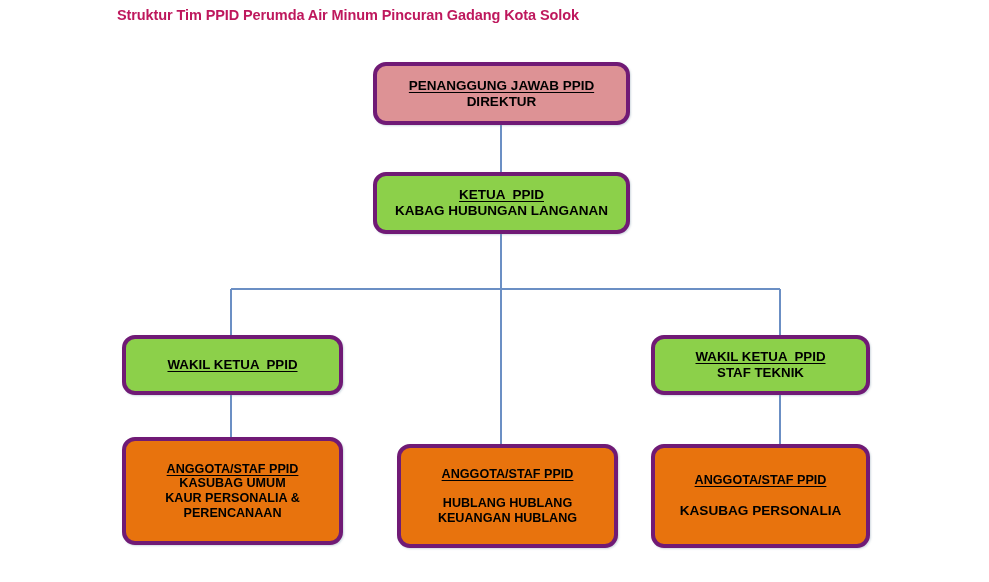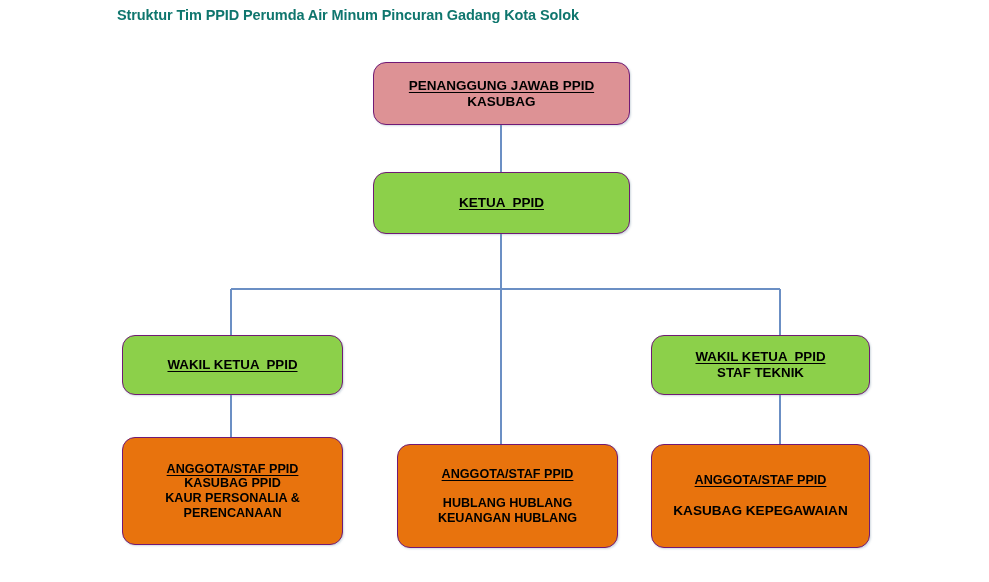--- a/index.html
+++ b/index.html
@@ -25,38 +25,38 @@
 
   
   .chart-title {
     position: absolute;
     left: 117px;
     top: 7px;
     font-size: 14.5px;
     font-weight: bold;
     letter-spacing: -0.1px;
     white-space: nowrap;
-    color: #0f766e;
+    color: #be185d;
   }
 
   
   #connectors {
     position: absolute;
     left: 0; top: 0;
     width: 989px;
     height: 582px;
     pointer-events: none;
   }
 
   
   .node {
     position: absolute;
     box-sizing: border-box;
     border-radius: 13px;
-    border: 1px solid #701a75;
+    border: 4px solid #701a75;
     display: flex;
     flex-direction: column;
     align-items: center;
     justify-content: center;
     text-align: center;
     box-shadow: 1px 1px 2px rgba(120,150,170,0.35);
   }
   .node .line {
     font-weight: bold;
     line-height: 1.17;
@@ -127,49 +127,50 @@
 
       <line x1="501" y1="289" x2="501" y2="444"></line>
 
       <line x1="231" y1="395" x2="231" y2="437"></line>
       <line x1="780" y1="395" x2="780" y2="444"></line>
     </g>
   </svg>
 
   <div class="node rose" id="node-penanggung-jawab">
     <span class="line head underline">PENANGGUNG JAWAB PPID</span>
-    <span class="line">KASUBAG</span>
+    <span class="line">DIREKTUR</span>
   </div>
 
   <div class="node green" id="node-ketua">
     <span class="line head underline">KETUA  PPID</span>
+    <span class="line">KABAG HUBUNGAN LANGANAN</span>
   </div>
 
   <div class="node green" id="node-wakil-adm">
     <span class="line head underline">WAKIL KETUA  PPID</span>
   </div>
 
   <div class="node green" id="node-wakil-teknik">
     <span class="line head underline">WAKIL KETUA  PPID</span>
     <span class="line">STAF TEKNIK</span>
   </div>
 
   <div class="node orange" id="node-anggota-umum">
     <span class="line head underline">ANGGOTA/STAF PPID</span>
-    <span class="line">KASUBAG PPID</span>
+    <span class="line">KASUBAG UMUM</span>
     <span class="line">KAUR PERSONALIA &amp;</span>
     <span class="line">PERENCANAAN</span>
   </div>
 
   <div class="node orange" id="node-anggota-hublang">
     <span class="line head underline">ANGGOTA/STAF PPID</span>
     <span class="line spacer">&nbsp;</span>
     <span class="line">HUBLANG HUBLANG</span>
     <span class="line">KEUANGAN HUBLANG</span>
   </div>
 
   <div class="node orange" id="node-anggota-perencanaan">
     <span class="line head underline">ANGGOTA/STAF PPID</span>
     <span class="line spacer">&nbsp;</span>
-    <span class="line">KASUBAG KEPEGAWAIAN</span>
+    <span class="line">KASUBAG PERSONALIA</span>
   </div>
 
 </div>
 
 </body></html>

